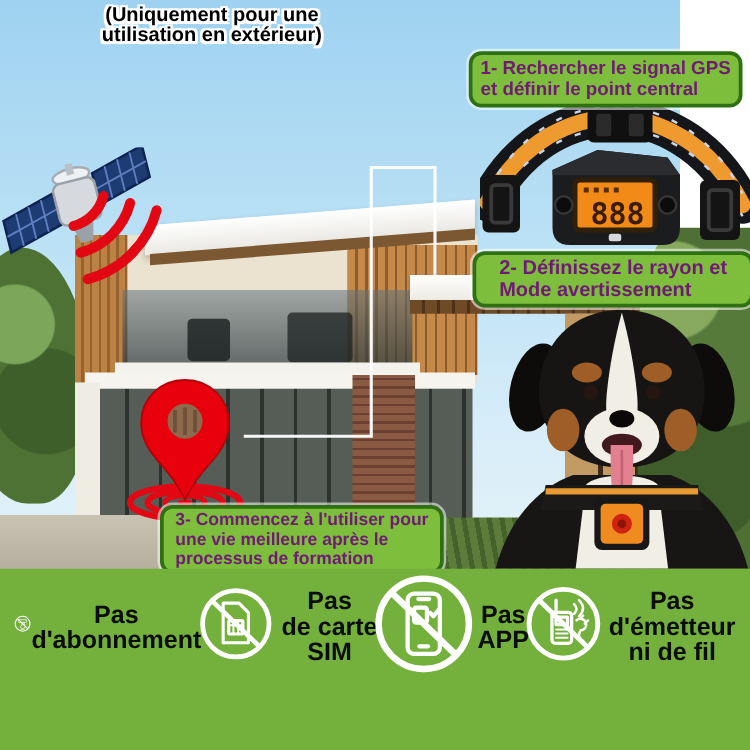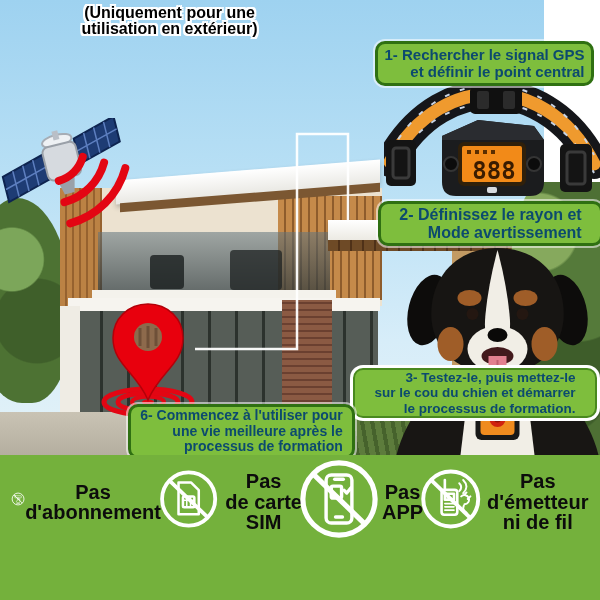--- a/index.html
+++ b/index.html
@@ -54,21 +54,21 @@
   
   #header{left:0;top:2px;width:322px;text-align:center;color:#000;font-weight:bold;
       text-shadow:-2px -2px 0 #fff,2px -2px 0 #fff,-2px 2px 0 #fff,2px 2px 0 #fff,
                   0 -2px 0 #fff,0 2px 0 #fff,-2px 0 0 #fff,2px 0 0 #fff;}
   #title{font-size:42px;line-height:1.0;letter-spacing:-1px;}
   #subtitle{font-size:16px;line-height:1.02;margin-top:3px;padding-left:17px;}
   #rangeNote{font-size:22px;line-height:1.05;margin-top:3px;}
 
   
   .step-box{position:absolute;background:#7ebe3d;border:3px solid #2f7012;border-radius:10px;
-      color:#0c4a6e;font-weight:bold;text-align:right;display:flex;align-items:center;
+      color:#701a75;font-weight:bold;text-align:left;display:flex;align-items:center;
       justify-content:center;line-height:1.12;box-shadow:0 0 0 2px rgba(255,255,255,.55);}
   #step1{left:375px;top:41px;width:219px;height:45px;font-size:15px;}
   #step2{left:378px;top:201px;width:225px;height:45px;font-size:16px;}
   #step3{left:353px;top:368px;width:244px;height:50px;font-size:13.5px;
       border:2px solid #49891f;box-shadow:0 0 0 3px #ffffff;}
   #step4{left:128px;top:404px;width:227px;height:55px;font-size:14px;}
 
   
   #footer{position:absolute;left:0;top:455px;width:600px;height:145px;background:#74b13c;}
   .feat{position:absolute;top:1px;display:flex;flex-direction:row;align-items:center;}
@@ -194,24 +194,21 @@
 
   <div id="header" class="abs">
     <div id="subtitle" class="preline">(Uniquement pour une
 utilisation en extérieur)</div>
   </div>
 
   <div id="step1" class="step-box preline">1- Rechercher le signal GPS
 et définir le point central</div>
   <div id="step2" class="step-box preline">2- Définissez le rayon et
 Mode avertissement</div>
-  <div id="step3" class="step-box preline">3- Testez-le, puis mettez-le
-sur le cou du chien et démarrer
-le processus de formation.</div>
-  <div id="step4" class="step-box preline">6- Commencez à l'utiliser pour
+  <div id="step4" class="step-box preline">3- Commencez à l'utiliser pour
 une vie meilleure après le
 processus de formation</div>
 
   <div id="footer">
 
     <div id="feat1" class="feat">
       <svg width="86" height="86" viewBox="0 0 100 100">
         <circle cx="50" cy="50" r="42" fill="none" stroke="#fff" stroke-width="6"></circle>
         <g fill="none" stroke="#fff" stroke-width="4" stroke-linecap="round" stroke-linejoin="round">
           <rect x="27" y="27" width="46" height="15" rx="3"></rect>

